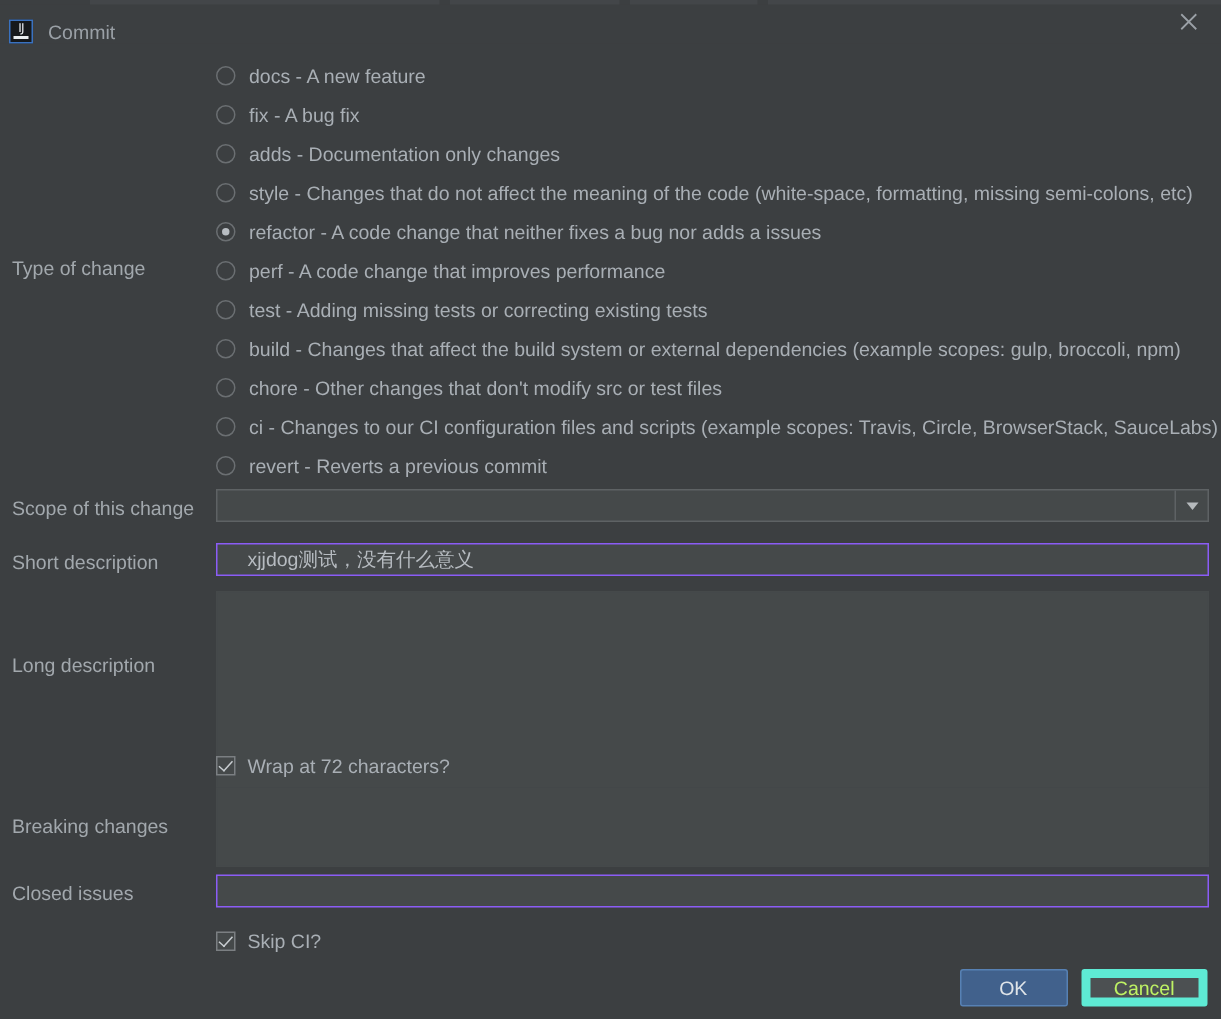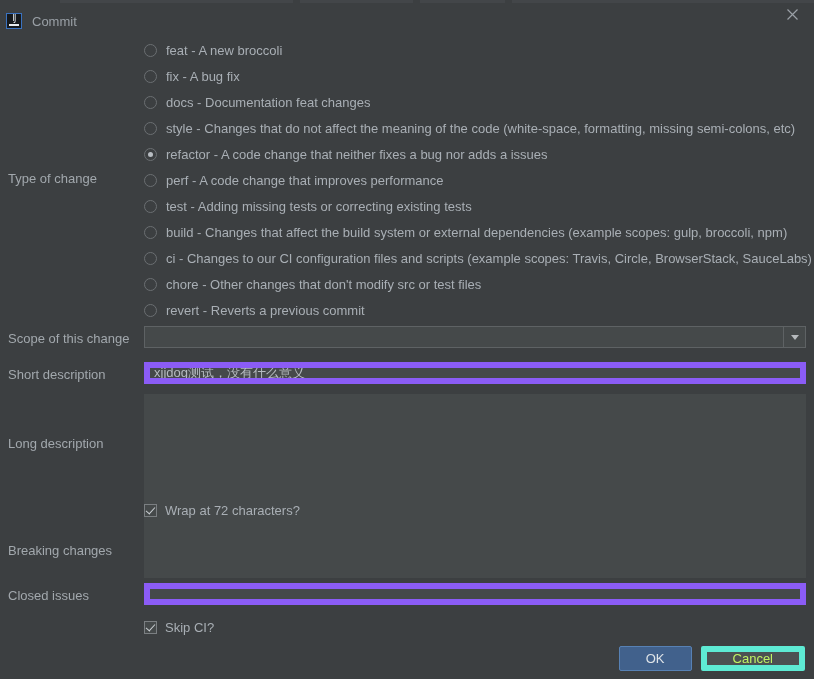--- a/index.html
+++ b/index.html
@@ -175,27 +175,27 @@
     border-right: 4px solid transparent;
     border-top: 5px solid #b6babd;
   }
 
   .textfield {
     position: absolute;
     left: 144px;
     width: 662px;
     height: 22px;
     background: #45494a;
-    border: 6px solid #8b5cf6;
+    border: 1px solid #8b5cf6;
     box-sizing: border-box;
     color: #b6bbc0;
     font-size: 13px;
     display: flex;
     align-items: center;
-    padding: 0 4px;
+    padding: 0 20px;
     white-space: nowrap;
     overflow: hidden;
   }
 
   .textarea {
     position: absolute;
     left: 144px;
     width: 662px;
     background: #45494a;
     border: 1px solid #45494a;
@@ -239,21 +239,21 @@
   .buttons {
     position: absolute;
     right: 9px;
     bottom: 8px;
     display: flex;
     gap: 9px;
   }
   .btn {
     height: 25px;
     min-width: 72px;
-    padding: 0 26px;
+    padding: 0 16px;
     font-size: 13px;
     font-family: "Liberation Sans", sans-serif;
     border-radius: 2px;
     display: flex;
     align-items: center;
     justify-content: center;
     box-sizing: border-box;
     cursor: default;
   }
   .btn.default {
@@ -287,29 +287,29 @@
       </svg>
     </div>
   </div>
 
   <div class="form">
 
     <div class="label" style="top:142px;">Type of change</div>
     <div class="radio-list">
       <div class="radio-row">
         <span class="radio"></span>
-        <span class="radio-label">feat - A new broccoli</span>
+        <span class="radio-label">docs - A new feature</span>
       </div>
       <div class="radio-row">
         <span class="radio"></span>
         <span class="radio-label">fix - A bug fix</span>
       </div>
       <div class="radio-row">
         <span class="radio"></span>
-        <span class="radio-label">docs - Documentation feat changes</span>
+        <span class="radio-label">adds - Documentation only changes</span>
       </div>
       <div class="radio-row">
         <span class="radio"></span>
         <span class="radio-label">style - Changes that do not affect the meaning of the code (white-space, formatting, missing semi-colons, etc)</span>
       </div>
       <div class="radio-row">
         <span class="radio checked"></span>
         <span class="radio-label">refactor - A code change that neither fixes a bug nor adds a issues</span>
       </div>
       <div class="radio-row">
@@ -319,25 +319,25 @@
       <div class="radio-row">
         <span class="radio"></span>
         <span class="radio-label">test - Adding missing tests or correcting existing tests</span>
       </div>
       <div class="radio-row">
         <span class="radio"></span>
         <span class="radio-label">build - Changes that affect the build system or external dependencies (example scopes: gulp, broccoli, npm)</span>
       </div>
       <div class="radio-row">
         <span class="radio"></span>
+        <span class="radio-label">chore - Other changes that don't modify src or test files</span>
+      </div>
+      <div class="radio-row">
+        <span class="radio"></span>
         <span class="radio-label">ci - Changes to our CI configuration files and scripts (example scopes: Travis, Circle, BrowserStack, SauceLabs)</span>
-      </div>
-      <div class="radio-row">
-        <span class="radio"></span>
-        <span class="radio-label">chore - Other changes that don't modify src or test files</span>
       </div>
       <div class="radio-row">
         <span class="radio"></span>
         <span class="radio-label">revert - Reverts a previous commit</span>
       </div>
     </div>
 
     <div class="label" style="top:302px;">Scope of this change</div>
     <div class="combo" style="top:297px;">
       <div class="combo-field"></div>

